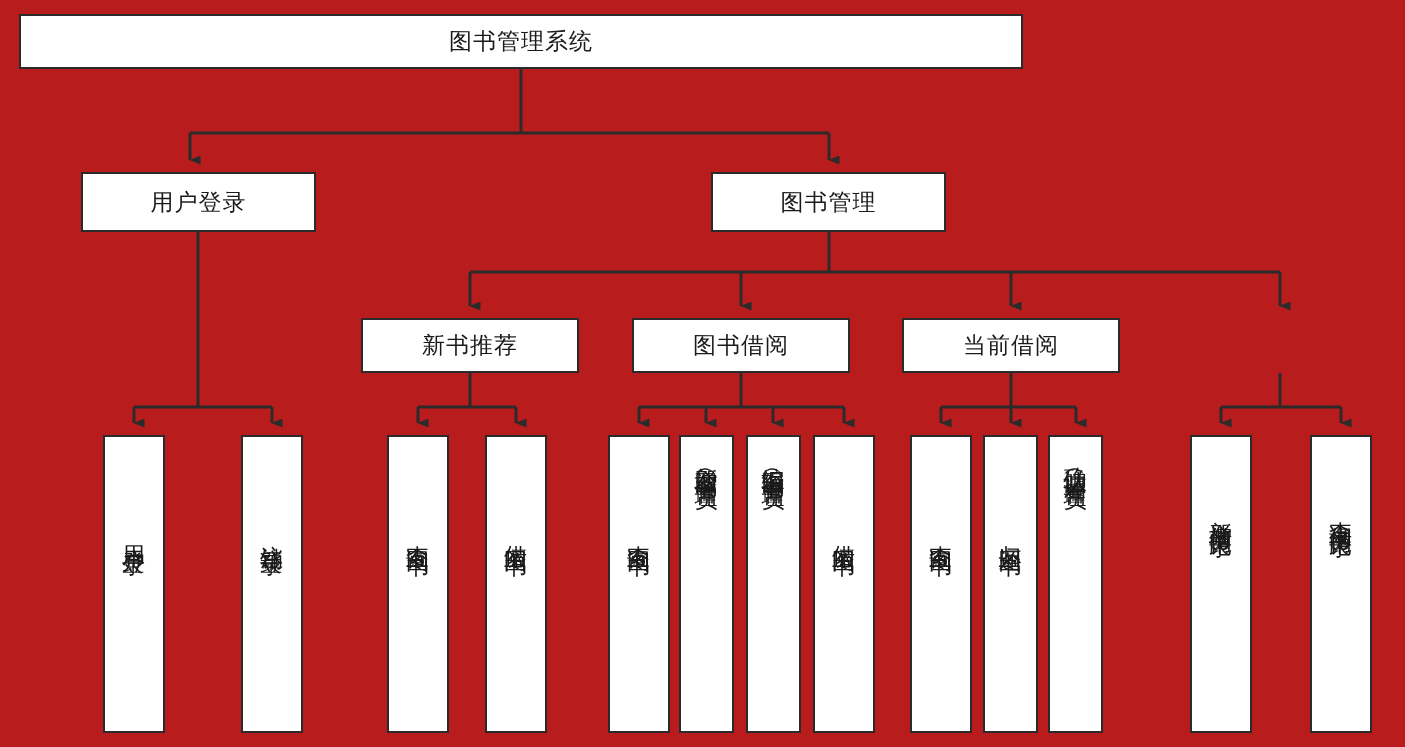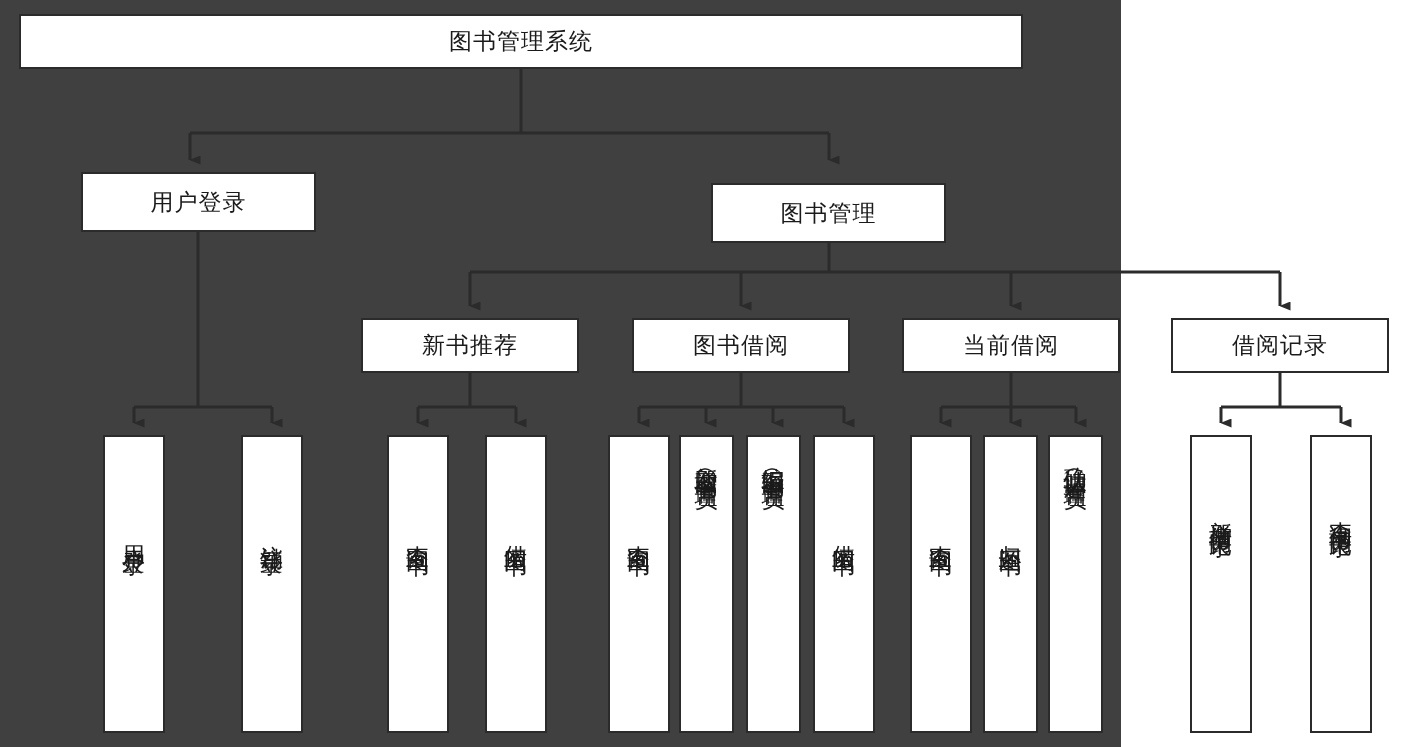--- a/index.html
+++ b/index.html
@@ -8,23 +8,23 @@
     background: #ffffff;
   }
   body {
     width: 1405px;
     height: 747px;
     font-family: "DejaVu Sans", "Liberation Sans", sans-serif;
     overflow: hidden;
   }
   #diagram-root {
     position: relative;
-    width: 1121px;
+    width: 1405px;
     height: 747px;
-    background: #404040;
+    background: #b91c1c;
   }
   svg.layer {
     position: absolute;
     left: 0;
     top: 0;
     width: 1405px;
     height: 747px;
   }
   .node-box {
     position: absolute;
@@ -125,35 +125,32 @@
     </g>
   </svg>
 
   <div class="node-box horiz" style="left:19px; top:14px; width:1004px; height:55px;">
     <span>图书管理系统</span>
   </div>
 
   <div class="node-box horiz" style="left:81px; top:172px; width:235px; height:60px;">
     <span>用户登录</span>
   </div>
-  <div class="node-box horiz" style="left:711px; top:172px; width:235px; height:60px;margin-top:11px;">
+  <div class="node-box horiz" style="left:711px; top:172px; width:235px; height:60px;">
     <span>图书管理</span>
   </div>
 
   <div class="node-box horiz" style="left:632px; top:318px; width:218px; height:55px;">
     <span>图书借阅</span>
   </div>
   <div class="node-box horiz" style="left:361px; top:318px; width:218px; height:55px;">
     <span>新书推荐</span>
   </div>
   <div class="node-box horiz" style="left:902px; top:318px; width:218px; height:55px;">
     <span>当前借阅</span>
-  </div>
-  <div class="node-box horiz" style="left:1171px; top:318px; width:218px; height:55px;">
-    <span>借阅记录</span>
   </div>
 
   <div class="node-box vert" style="left:103px; top:435px; width:62px; height:298px;">
     <span class="vert-label pushdown">用户登录</span>
   </div>
   <div class="node-box vert" style="left:241px; top:435px; width:62px; height:298px;">
     <span class="vert-label pushdown">注销登录</span>
   </div>
 
   <div class="node-box vert" style="left:387px; top:435px; width:62px; height:298px;">

